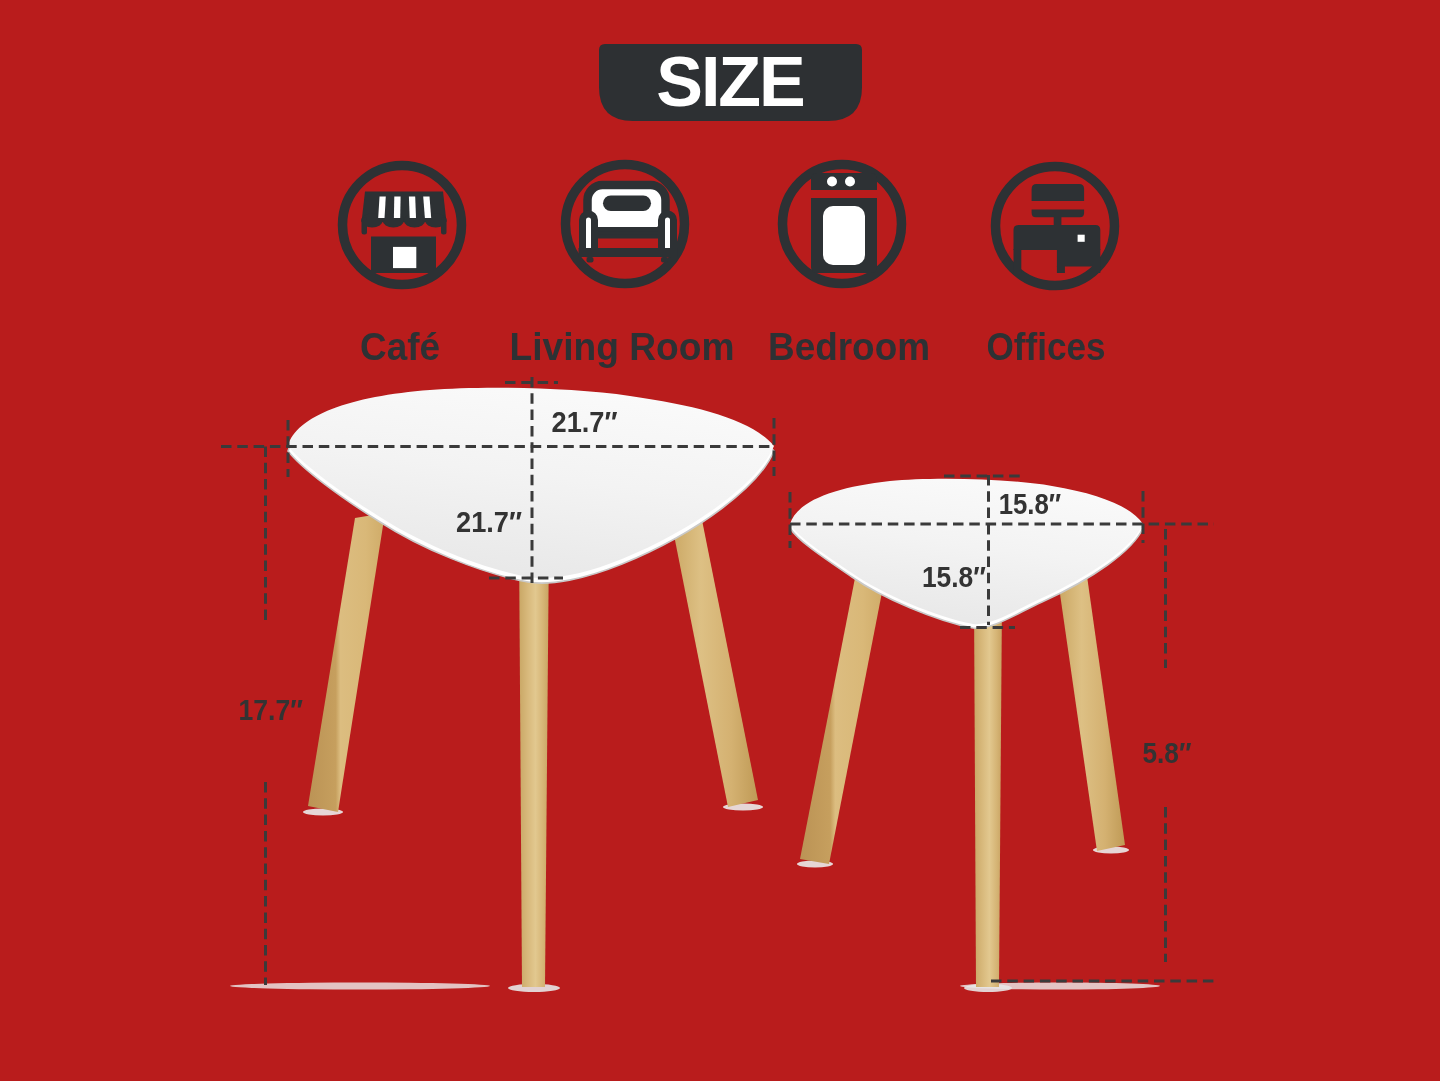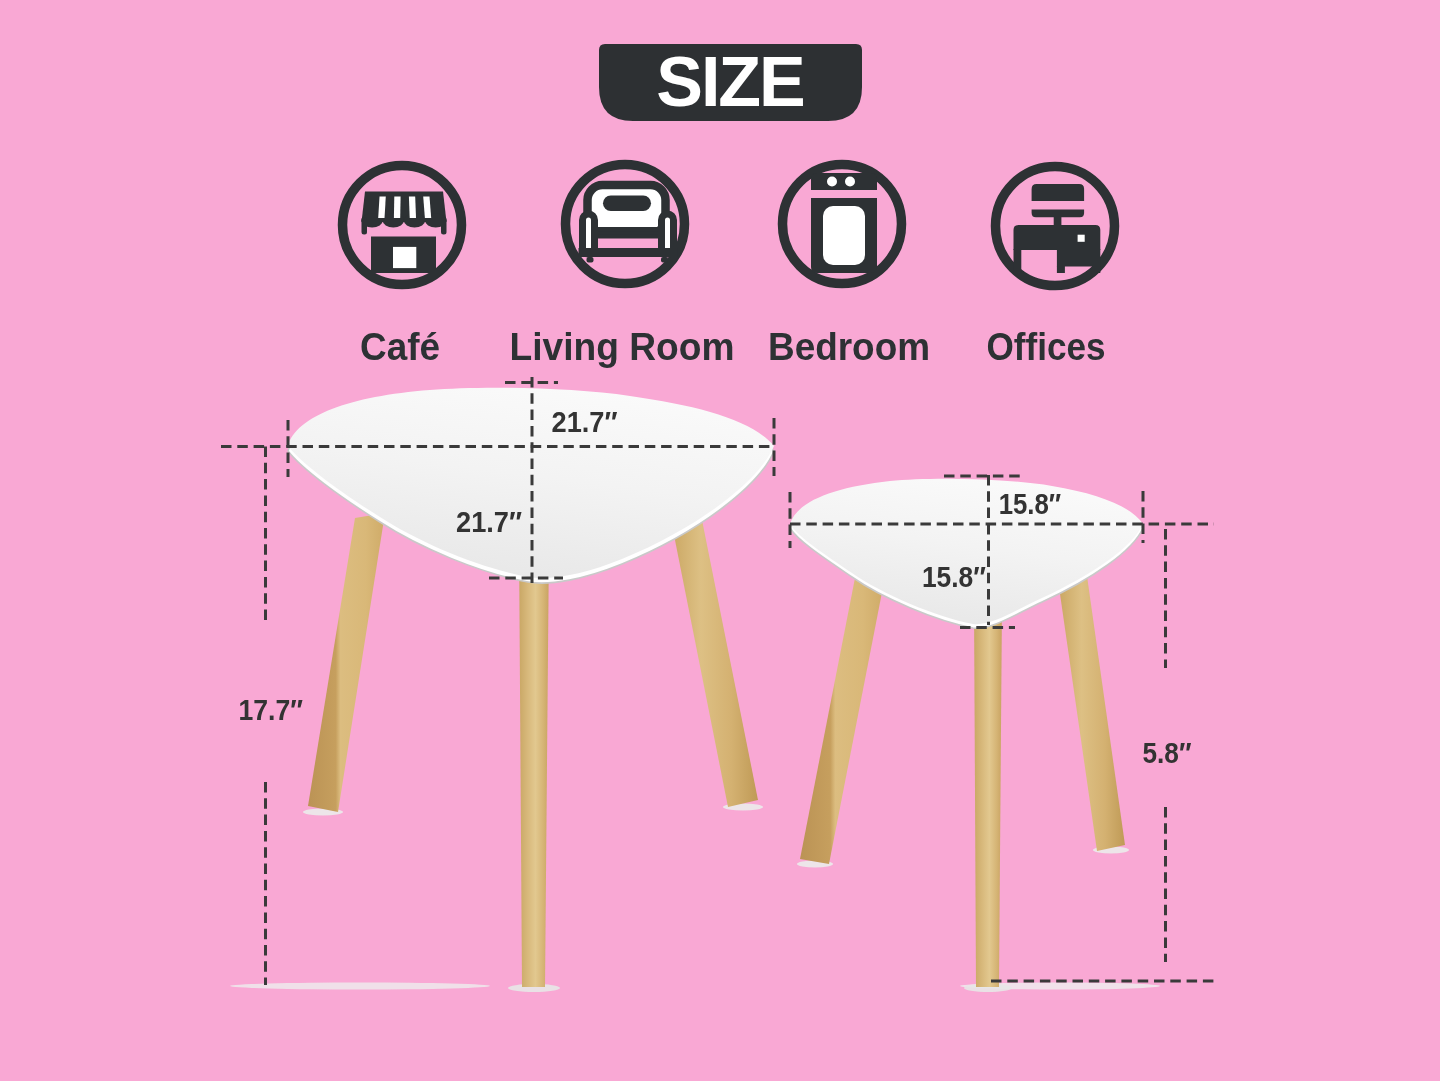--- a/index.html
+++ b/index.html
@@ -1,16 +1,16 @@
 <!DOCTYPE html>
 <html><head>
 <meta charset="utf-8">
 <style>
   html,body{margin:0;padding:0;background:#ffffff;}
-  .page{width:1440px;height:1081px;position:relative;overflow:hidden;background:#f9a8d4;
+  .page{width:1440px;height:1081px;position:relative;overflow:hidden;background:#b91c1c;
         font-family:"Liberation Sans", sans-serif;}
   svg text{font-family:"Liberation Sans", sans-serif;}
 </style>
 </head>
 <body>
 <div class="page">
 <svg width="1440" height="1081" viewBox="0 0 1440 1081" xmlns="http://www.w3.org/2000/svg">
 <defs>
   <linearGradient id="topGrad" x1="0.62" y1="0" x2="0.3" y2="1">
     <stop offset="0" stop-color="#fafafa"></stop>

